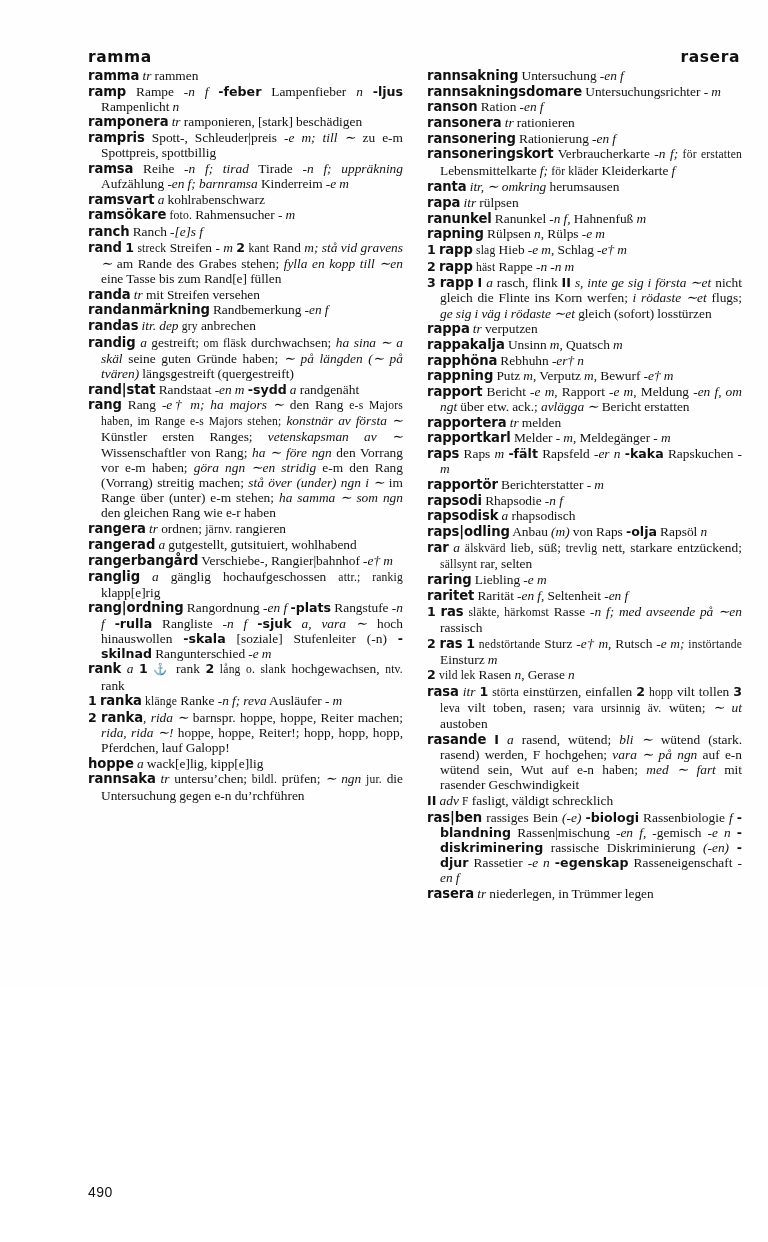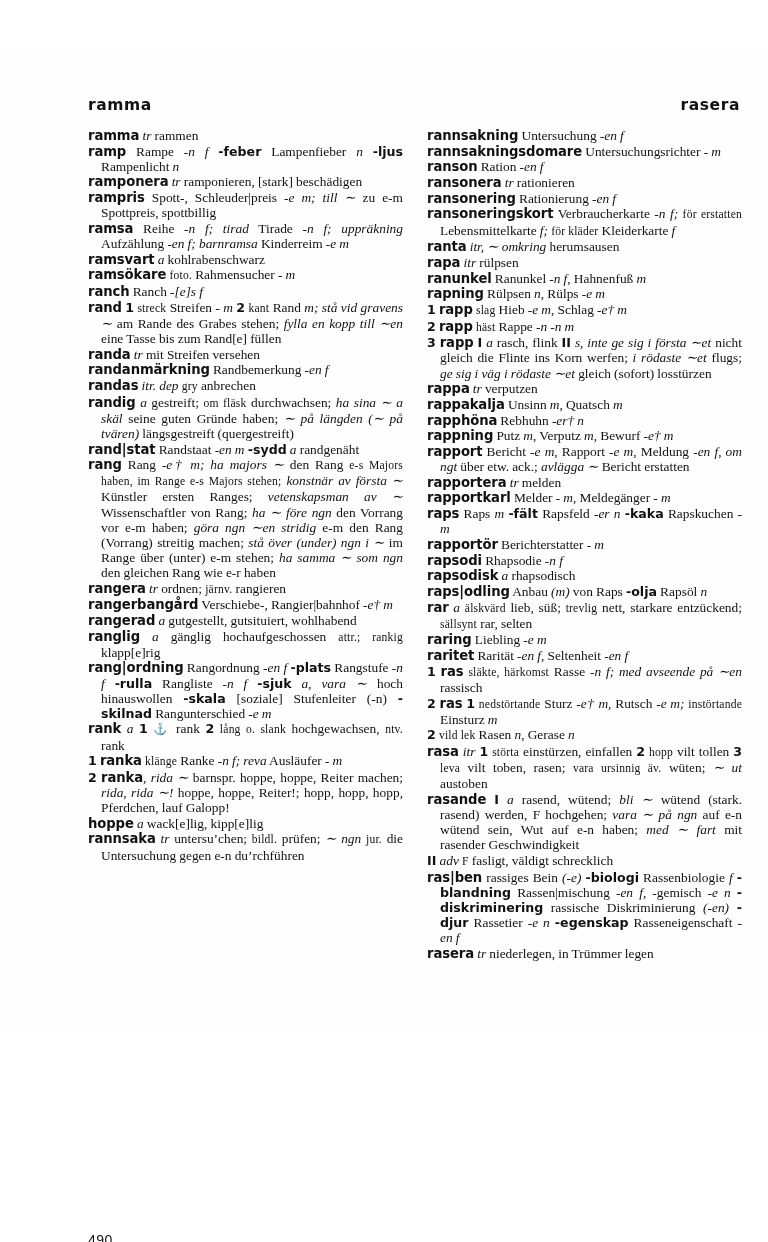--- a/index.html
+++ b/index.html
@@ -14,21 +14,20 @@
     font-family: "Liberation Serif", serif;
     color: #111111;
     overflow: hidden;
   }
   .page {
     position: absolute;
     left: 0; top: 0;
     width: 768px;
     height: 986px;
     background: #fefefe;
-    margin-top: 48px;
   }
   .header {
     position: absolute;
     left: 88px;
     top: 48px;
     width: 652px;
     display: flex;
     justify-content: space-between;
     font-family: "DejaVu Sans", sans-serif;
     font-weight: bold;
@@ -39,21 +38,21 @@
     position: absolute;
     left: 88px;
     top: 1184px;
     font-family: Liberation Sans, sans-serif;
     font-size: 14px;
     letter-spacing: 0.5px;
   }
   .columns {
     position: absolute;
     left: 88px;
-    top: 80px;
+    top: 68px;
     width: 656px;
     display: flex;
     gap: 24px;
   }
   .col {
     width: 315px;
   }
   .entry {
     font-size: 13.4px;
     line-height: 15.1px;
@@ -108,22 +107,22 @@
         <p class="entry"><span class="hw">ramsökare</span> <span class="sc">foto.</span> Rahmensucher - <span class="it">m</span></p>
         <p class="entry"><span class="hw">ranch</span> Ranch <span class="it">-[e]s f</span></p>
         <p class="entry"><span class="hw">rand</span> <span class="num">1</span> <span class="sc">streck</span> Streifen - <span class="it">m</span> <span class="num">2</span> <span class="sc">kant</span> Rand <span class="it">m; stå vid gravens ∼</span> am Rande des Grabes stehen; <span class="it">fylla en kopp till ∼en</span> eine Tasse bis zum Rand[e] füllen</p>
         <p class="entry"><span class="hw">randa</span> <span class="it">tr</span> mit Streifen versehen</p>
         <p class="entry"><span class="hw">randanmärkning</span> Randbemerkung <span class="it">-en f</span></p>
         <p class="entry"><span class="hw">randas</span> <span class="it">itr. dep</span> <span class="sc">gry</span> anbrechen</p>
         <p class="entry"><span class="hw">randig</span> <span class="it">a</span> gestreift; <span class="sc">om fläsk</span> durchwachsen; <span class="it">ha sina ∼ a skäl</span> seine guten Gründe haben; <span class="it">∼ på längden (∼ på tvären)</span> längsgestreift (quergestreift)</p>
         <p class="entry"><span class="hw">rand|stat</span> Randstaat <span class="it">-en m</span> <span class="sw">-sydd</span> <span class="it">a</span> randgenäht</p>
         <p class="entry"><span class="hw">rang</span> Rang <span class="it">-e† m; ha majors ∼</span> den Rang <span class="sc">e-s Majors haben, im Range e-s Majors stehen;</span> <span class="it">konstnär av första ∼</span> Künstler ersten Ranges; <span class="it">vetenskapsman av ∼</span> Wissenschaftler von Rang; <span class="it">ha ∼ före ngn</span> den Vorrang vor e-m haben; <span class="it">göra ngn ∼en stridig</span> e-m den Rang (Vorrang) streitig machen; <span class="it">stå över (under) ngn i ∼</span> im Range über (unter) e-m stehen; <span class="it">ha samma ∼ som ngn</span> den gleichen Rang wie e-r haben</p>
         <p class="entry"><span class="hw">rangera</span> <span class="it">tr</span> ordnen; <span class="sc">järnv.</span> rangieren</p>
+        <p class="entry"><span class="hw">rangerad</span> <span class="it">a</span> gutgestellt, gutsituiert, wohlhabend</p>
         <p class="entry"><span class="hw">rangerbangård</span> Verschiebe-, Rangier|bahnhof <span class="it">-e† m</span></p>
-        <p class="entry"><span class="hw">rangerad</span> <span class="it">a</span> gutgestellt, gutsituiert, wohlhabend</p>
         <p class="entry"><span class="hw">ranglig</span> <span class="it">a</span> gänglig hochaufgeschossen <span class="sc">attr.; rankig</span> klapp[e]rig</p>
         <p class="entry"><span class="hw">rang|ordning</span> Rangordnung <span class="it">-en f</span> <span class="sw">-plats</span> Rangstufe <span class="it">-n f</span> <span class="sw">-rulla</span> Rangliste <span class="it">-n f</span> <span class="sw">-sjuk</span> <span class="it">a, vara ∼</span> hoch hinauswollen <span class="sw">-skala</span> [soziale] Stufenleiter (-n) <span class="sw">-skilnad</span> Rangunterschied <span class="it">-e m</span></p>
         <p class="entry"><span class="hw">rank</span> <span class="it">a</span> <span class="num">1</span> <span class="sc">⚓</span> rank <span class="num">2</span> <span class="sc">lång o. slank</span> hochgewachsen, <span class="sc">ntv.</span> rank</p>
         <p class="entry"><span class="num">1</span> <span class="hw">ranka</span> <span class="sc">klänge</span> Ranke <span class="it">-n f; reva</span> Ausläufer <span class="it">- m</span></p>
         <p class="entry"><span class="num">2</span> <span class="hw">ranka</span>, <span class="it">rida ∼</span> barnspr. hoppe, hoppe, Reiter machen; <span class="it">rida, rida ∼!</span> hoppe, hoppe, Reiter!; hopp, hopp, hopp, Pferdchen, lauf Galopp!</p>
         <p class="entry"><span class="hw">hoppe</span> <span class="it">a</span> wack[e]lig, kipp[e]lig</p>
         <p class="entry"><span class="hw">rannsaka</span> <span class="it">tr</span> untersu’chen; <span class="sc">bildl.</span> prüfen; <span class="it">∼ ngn</span> <span class="sc">jur.</span> die Untersuchung gegen e-n du’rchführen</p>
       </div>
     <div class="col" id="col1">
         <p class="entry"><span class="hw">rannsakning</span> Untersuchung <span class="it">-en f</span></p>

